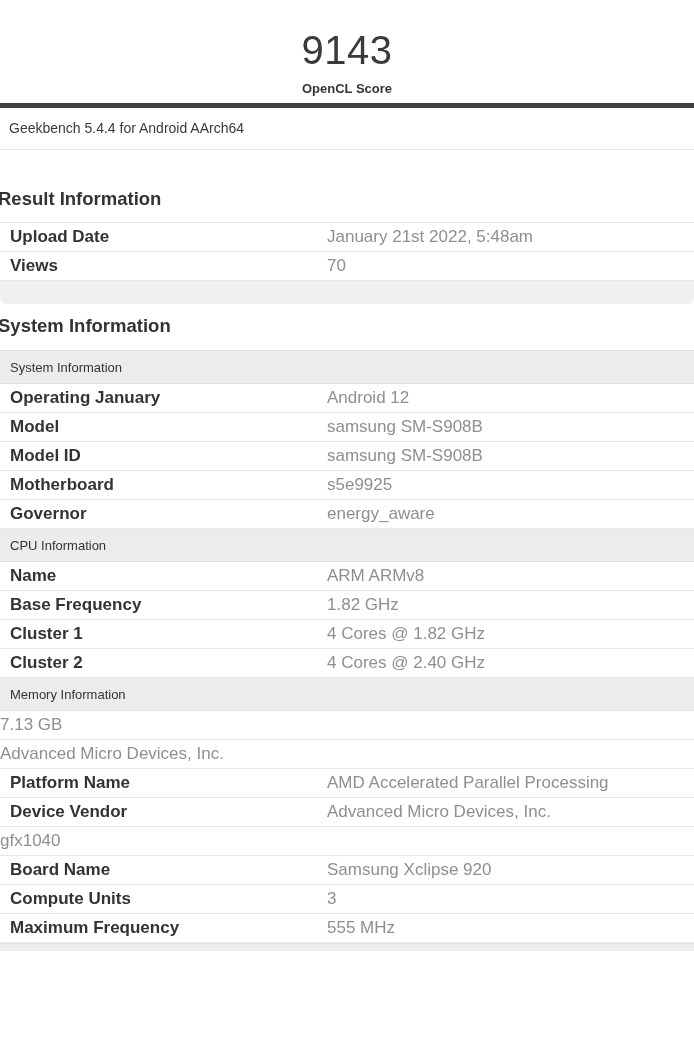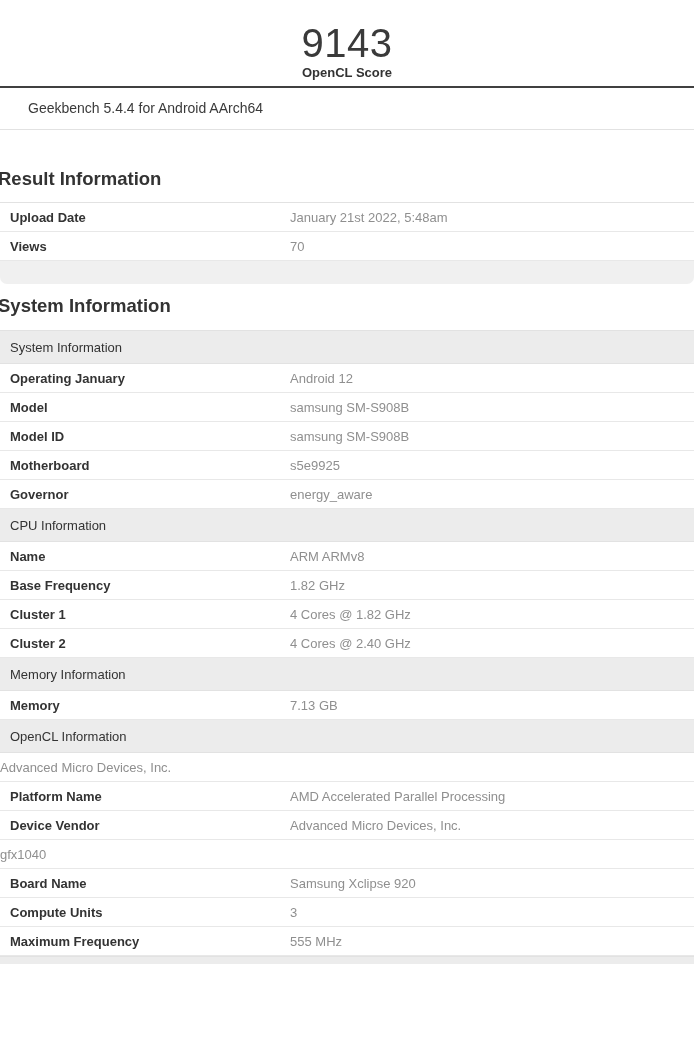--- a/index.html
+++ b/index.html
@@ -1,38 +1,38 @@
 <!DOCTYPE html>
 <html><head>
 <meta charset="utf-8">
 <style>
   html,body{margin:0;padding:0;}
   body{
     width:694px;height:1042px;overflow:hidden;background:#ffffff;
     font-family:"Liberation Sans","DejaVu Sans",sans-serif;color:#333;
   }
   .score-section{
-    height:88px;box-sizing:border-box;text-align:center;
-    border-bottom:2px solid #404040;padding-top:21px;
+    height:108px;box-sizing:border-box;text-align:center;
+    border-bottom:5px solid #404040;padding-top:28px;
   }
   .score-value{font-size:40px;line-height:44px;font-weight:500;color:#3a3a3a;letter-spacing:.5px;}
-  .score-label{font-size:13px;font-weight:bold;color:#333;margin-top:0;}
+  .score-label{font-size:13px;font-weight:bold;color:#333;margin-top:9px;}
   .version-bar{
-    height:42px;box-sizing:border-box;line-height:41px;padding-left:28px;
+    height:42px;box-sizing:border-box;line-height:41px;padding-left:9px;
     border-bottom:1px solid #e2e2e2;font-size:14px;color:#3a3a3a;
   }
   h2.section-heading{
     font-size:18.5px;font-weight:bold;color:#333;margin:0 0 12px -2px;
   }
   h2.result-heading{margin-top:38px;}
   h2.system-heading{margin-top:11px;margin-bottom:13px;}
   .info-table{border-top:1px solid #e2e2e2;}
   .trow{
     display:flex;align-items:center;height:29px;box-sizing:border-box;
-    border-bottom:1px solid #e8e8e8;font-size:13px;
+    border-bottom:1px solid #e8e8e8;font-size:17px;gap:37px;
   }
   .tlabel{flex:0 0 280px;padding-left:10px;font-weight:600;color:#333;white-space:nowrap;}
   .tvalue{color:#8f8f8f;white-space:nowrap;}
   .theader{
     height:33px;box-sizing:border-box;background:#ececec;display:flex;align-items:center;
     padding-left:10px;font-size:13px;color:#333;border-bottom:1px solid #e2e2e2;
   }
   .gray-band{
     height:23px;background:#f0f0f0;
     border-bottom-left-radius:7px;border-bottom-right-radius:7px;
@@ -106,25 +106,23 @@
         <div class="tlabel">Cluster 1</div>
         <div class="tvalue">4 Cores @ 1.82 GHz</div>
       </div>
       <div class="trow">
         <div class="tlabel">Cluster 2</div>
         <div class="tvalue">4 Cores @ 2.40 GHz</div>
       </div>
 
       <div class="theader">Memory Information</div>
       <div class="trow">
-        <div class="tlabel">Memory</div>
         <div class="tvalue">7.13 GB</div>
       </div>
 
-      <div class="theader">OpenCL Information</div>
       <div class="trow">
         <div class="tvalue">Advanced Micro Devices, Inc.</div>
       </div>
       <div class="trow">
         <div class="tlabel">Platform Name</div>
         <div class="tvalue">AMD Accelerated Parallel Processing</div>
       </div>
       <div class="trow">
         <div class="tlabel">Device Vendor</div>
         <div class="tvalue">Advanced Micro Devices, Inc.</div>

